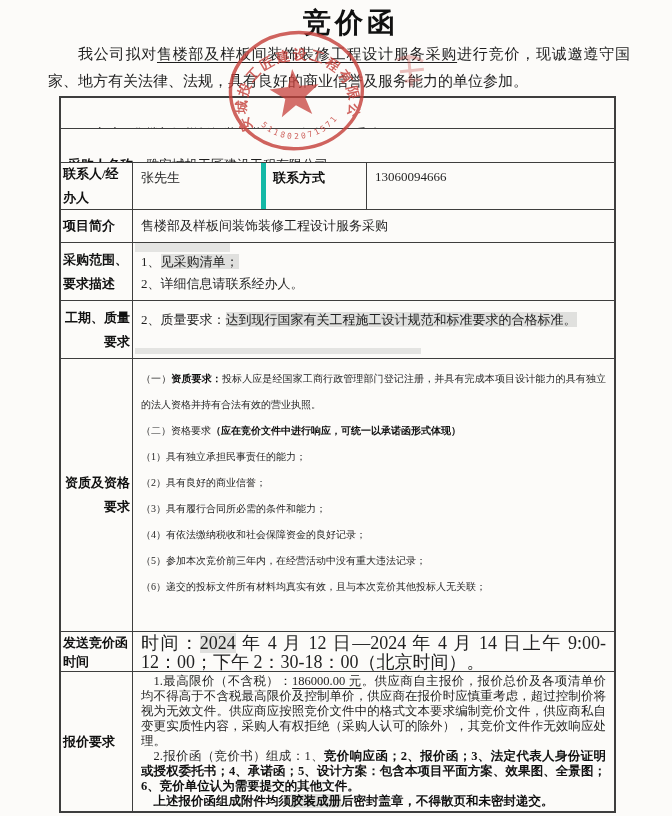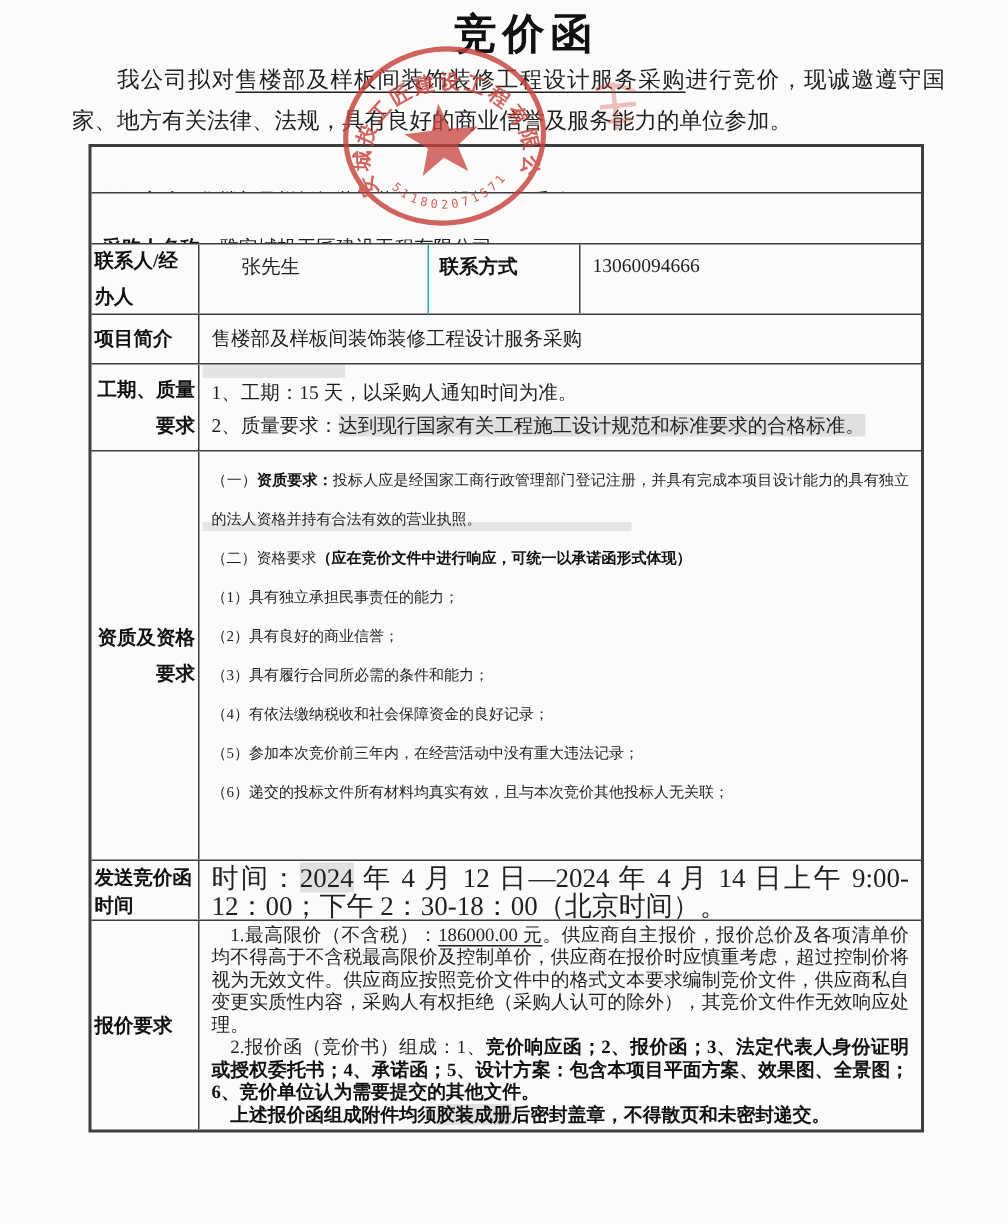--- a/index.html
+++ b/index.html
@@ -17,21 +17,21 @@
   .r1{height:30px}.r2{height:34px}.r3{height:47px}.r4{height:33px}.r5{height:58px}
   .r6{height:58px}.r7{height:273px}.r8{height:40px}.r9{height:140px}
   .cell{box-sizing:border-box;}
   .lbl{width:72px;flex:none;border-right:1px solid #3e3e3e;font-weight:bold;color:#111;
        display:flex;flex-direction:column;justify-content:center;padding:0 2px;line-height:24px;}
   .lbl.ctr{text-align:right;}
   .lbl.lh19{line-height:19px;}
   .val{flex:1;min-width:0;padding:2px 8px;display:flex;flex-direction:column;justify-content:center;}
   .inline-cell{flex:1;display:flex;align-items:flex-end;padding:0 7px;margin-top:45px;}
   .inline-cell b{font-weight:bold;color:#111;white-space:pre;}
-  .c-val1{width:133px;flex:none;border-right:1px solid #14b8a6;padding:6px 8px;margin-left:20px;}
+  .c-val1{width:133px;flex:none;border-right:5px solid #14b8a6;padding:6px 8px;}
   .c-lbl2{width:101px;flex:none;border-right:1px solid #3e3e3e;font-weight:bold;color:#111;
           padding:6px 0 0 7px;}
   .c-val2{flex:1;padding:6px 0 0 8px;font-family:"Liberation Serif","DejaVu Serif",serif;}
   
   .paras p{margin:0;text-align:justify;}
   .r5 .val p,.r6 .val p{line-height:22px;}
   .r5 .val,.r6 .val{padding-top:8px;justify-content:flex-start;}
   .r7 .val{padding-top:7px;justify-content:flex-start;font-size:10px;}
   .r7 .val p{line-height:26px;}
   .r8 .val{padding-top:2px;justify-content:flex-start;font-size:18px;}
@@ -80,25 +80,31 @@
       <div class="cell c-val1">张先生</div>
       <div class="cell c-lbl2">联系方式</div>
       <div class="cell c-val2">13060094666</div>
     </div>
 
     <div class="row r4">
       <div class="cell lbl">项目简介</div>
       <div class="cell val">售楼部及样板间装饰装修工程设计服务采购</div>
     </div>
 
+    <div class="row r5">
+      <div class="cell lbl">采购范围、要求描述</div>
+      <div class="cell val paras">
+          <p><span>1、</span><span class="sh">见采购清单；</span></p>
+          <p><span>2、详细信息请联系经办人。</span></p>
+        </div>
+    </div>
 
     <div class="row r6">
       <div class="cell lbl ctr">工期、质量要求</div>
       <div class="cell val paras">
-          <p><span>1、工期：15 天，以采购人通知时间为准。</span></p>
           <p><span>2、质量要求：</span><span class="sh">达到现行国家有关工程施工设计规范和标准要求的合格标准。</span></p>
         </div>
     </div>
 
     <div class="row r7">
       <div class="cell lbl ctr">资质及资格要求</div>
       <div class="cell val paras">
           <p><span>（一）</span><span class="sb">资质要求：</span><span>投标人应是经国家工商行政管理部门登记注册，并具有完成本项目设计能力的具有独立的法人资格并持有合法有效的营业执照。</span></p>
           <p><span>（二）资格要求</span><span class="sb">（应在竞价文件中进行响应，可统一以承诺函形式体现）</span></p>
           <p><span>（1）具有独立承担民事责任的能力；</span></p>

